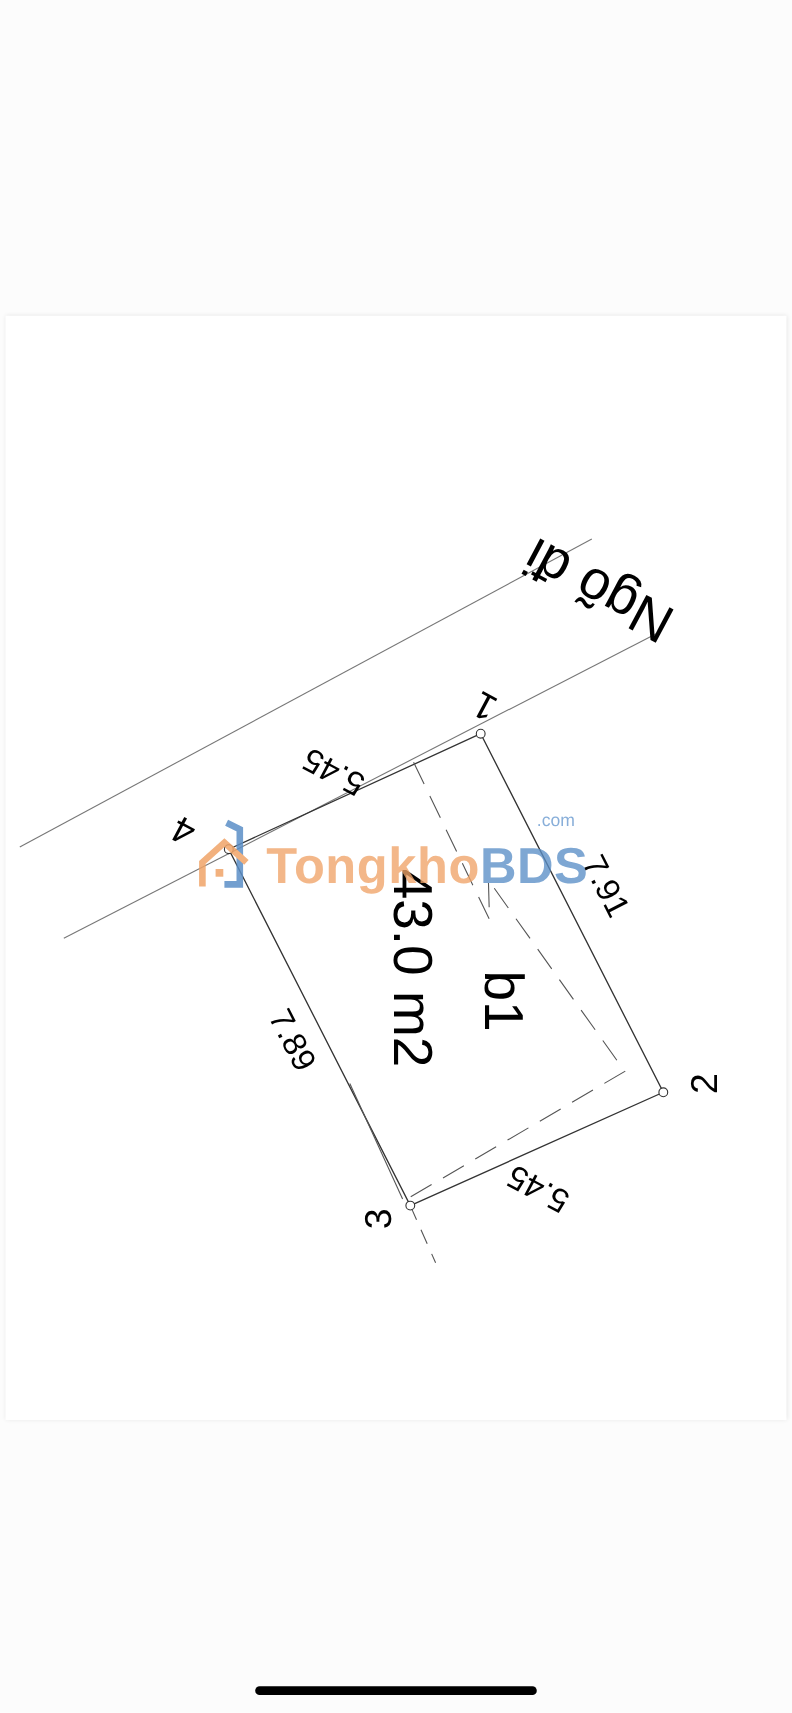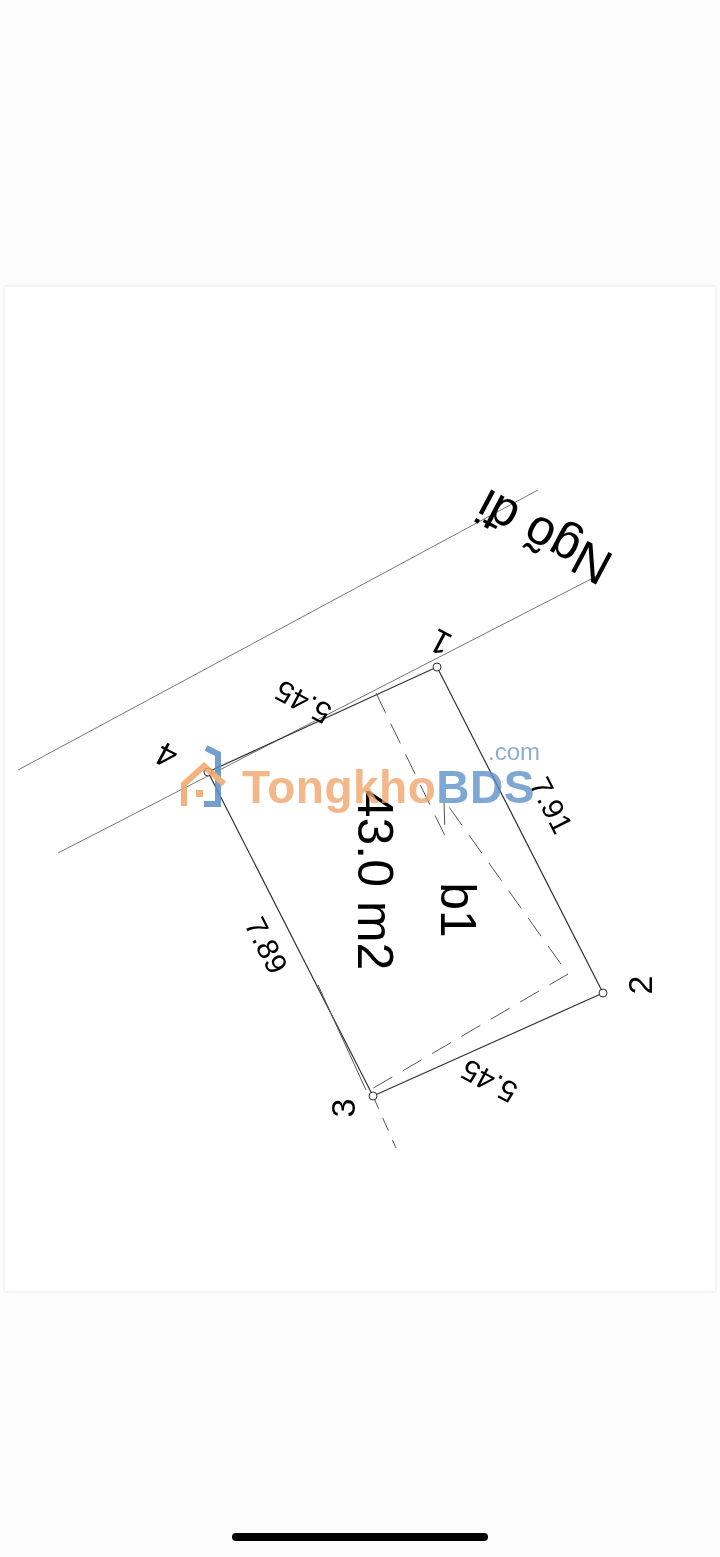--- a/index.html
+++ b/index.html
@@ -24,21 +24,21 @@
     position:absolute; left:180px; top:742px; height:66px; width:380px;
     pointer-events:none;
   }
   .wm-text {
     position:absolute; left:62px; top:18px; font-size:46px; font-weight:bold;
     letter-spacing:0.5px; white-space:nowrap; opacity:0.78;
   }
   .wm-tongkho { color:#f0a468; }
   .wm-bds { color:#5b8fc7; }
   .wm-com {
-    position:absolute; left:308px; top:-4px; font-size:24px; color:#6b9bd0; opacity:0.8;
+    position:absolute; left:308px; top:-4px; font-size:16px; color:#6b9bd0; opacity:0.8;
   }
 </style>
 </head>
 <body>
 
 <div class="card"></div>
 
 <svg class="plot" viewBox="0 0 720 1557">
 
   <line x1="18" y1="770" x2="538" y2="490" stroke="#777" stroke-width="1"></line>

